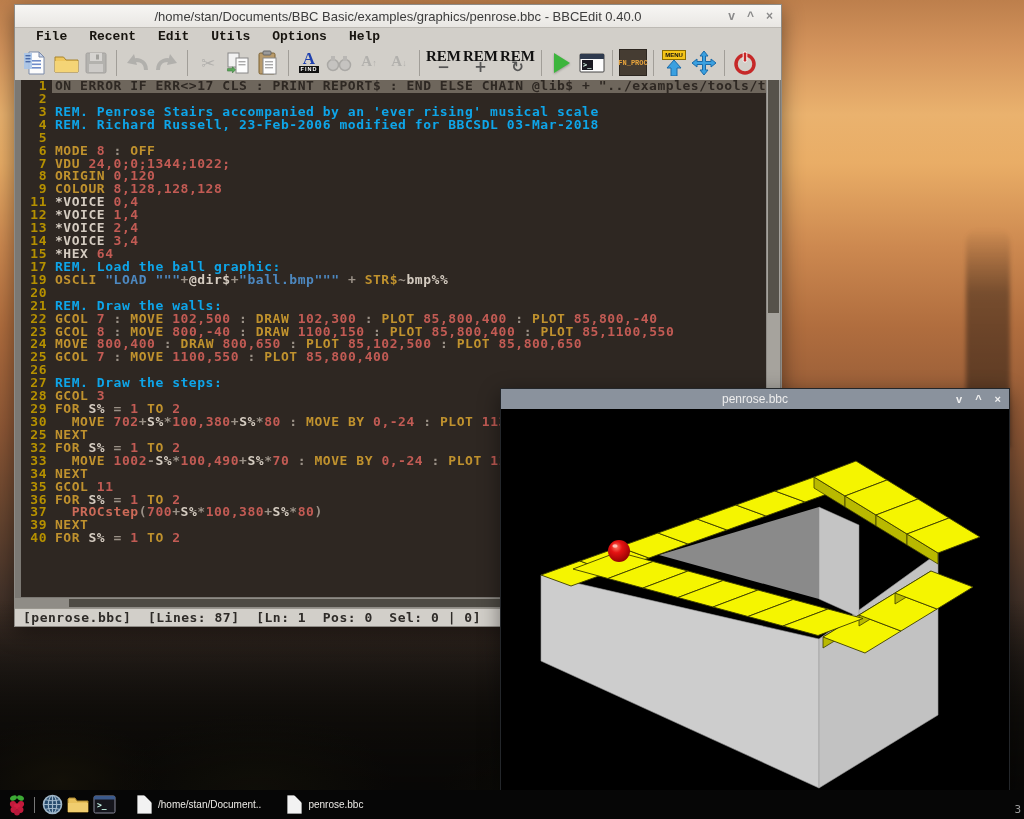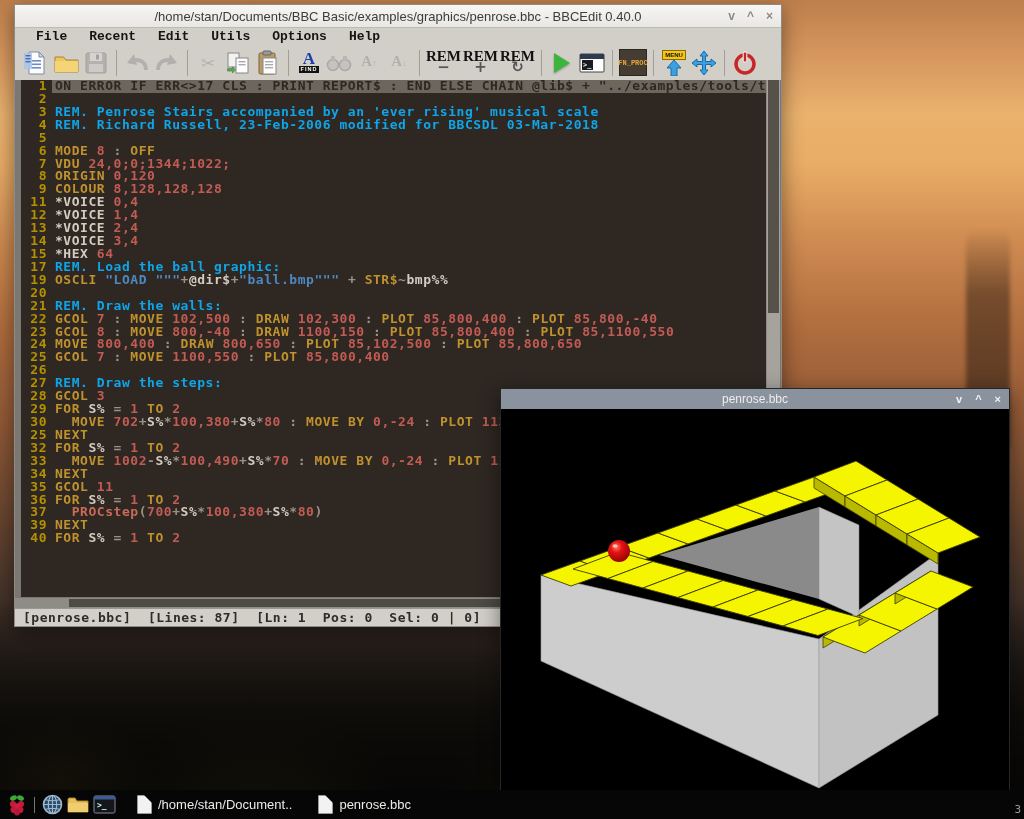--- a/index.html
+++ b/index.html
@@ -58,21 +58,21 @@
   .penrose{left:500px;top:388px;width:510px;height:410px;background:#000;border:1px solid #23262a;box-sizing:border-box;display:flex;flex-direction:column;}
   .ptitle{height:20px;background:#8a929d;display:flex;align-items:center;position:relative;flex:0 0 auto;}
   .ptitle .title{flex:1;text-align:center;font-size:12px;color:#ececec;}
   .pctl{position:absolute;right:8px;top:0;height:20px;display:flex;align-items:center;gap:13px;color:#f0f0f0;font-size:11px;font-weight:bold;}
   .pcanvas{flex:1;background:#000;overflow:hidden;}
   
   .taskbar{position:absolute;left:0;bottom:0;width:1024px;height:29px;background:#060606;display:flex;align-items:center;padding-left:4px;box-sizing:border-box;z-index:50;}
   .tkicon{width:24px;height:24px;display:flex;align-items:center;justify-content:center;margin:0 1px;}
   .tksep{width:1px;height:16px;background:#777;margin:0 4px;}
   .task{display:flex;align-items:center;gap:6px;margin-left:14px;padding:2px 6px;}
-  .task .lbl{color:#eceae6;font-size:13px;white-space:nowrap;}
+  .task .lbl{color:#eceae6;font-size:10px;white-space:nowrap;}
   .pageico{width:13px;height:17px;background:#f2f2f2;border:1px solid #999;border-radius:1px;position:relative;}
   .pageico:before{content:"";position:absolute;right:-1px;top:-1px;border:4px solid transparent;border-top-color:#060606;border-right-color:#060606;}
   .clock3{position:absolute;right:3px;bottom:3px;color:#9a9a9a;font-size:11px;font-family:"DejaVu Sans Mono",monospace;}
 </style>
 </head>
 <body>
 
 <div class="desktop">
   <div class="tower"></div>
   <div class="trees"></div>

